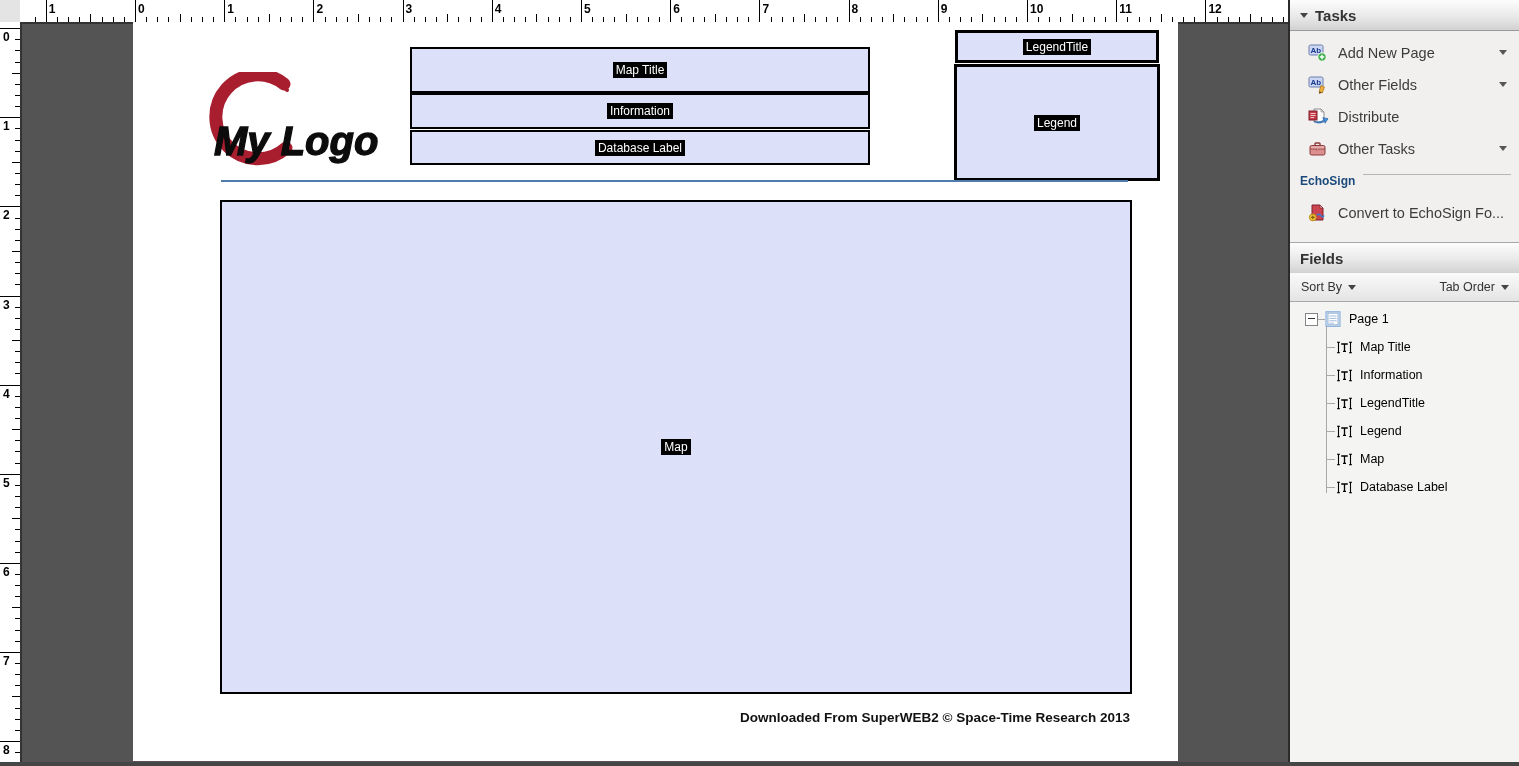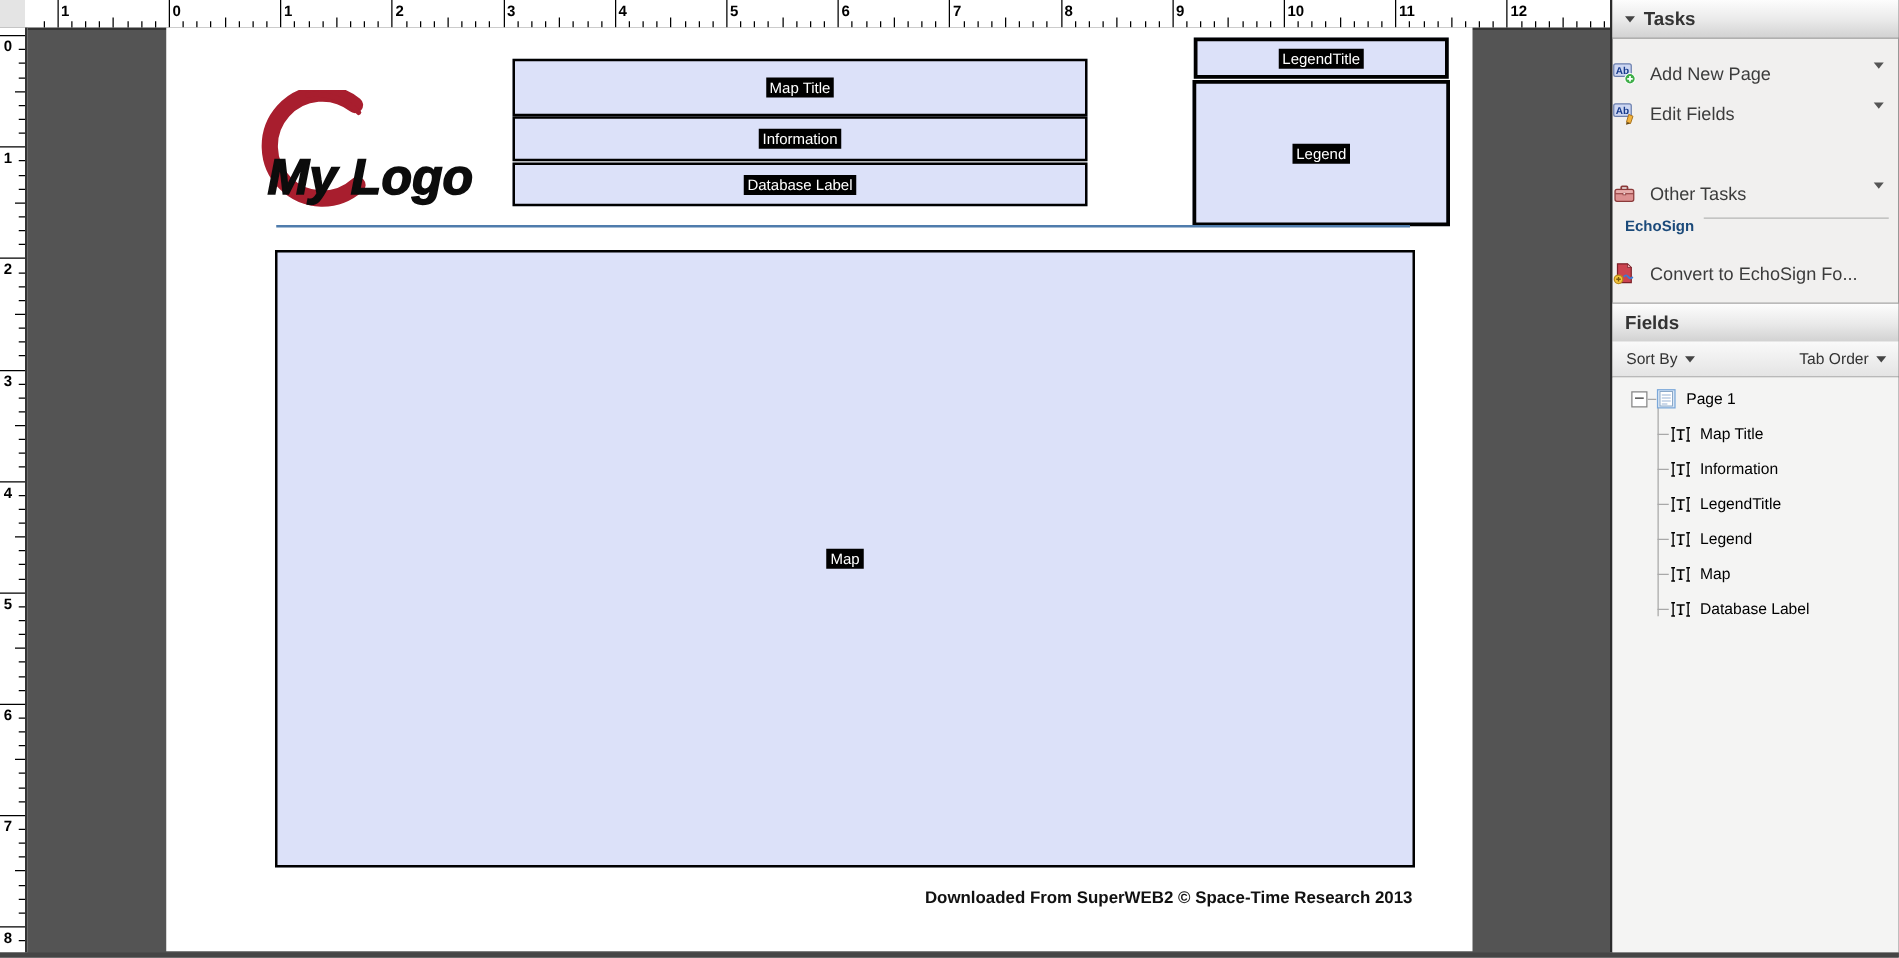--- a/index.html
+++ b/index.html
@@ -33,22 +33,22 @@
   #panel{position:absolute;left:1288px;top:0;width:231px;height:762px;background:#f1f0ef;
          border-left:2px solid #2b2b2b;box-sizing:border-box;}
   .panel-header{position:absolute;left:0;right:0;height:30px;
          background:linear-gradient(#fdfdfd,#e9e9e9 55%,#d2d2d2);
          border-bottom:1px solid #9a9a9a;display:flex;align-items:center;
          font-size:15px;font-weight:bold;color:#333;}
   #tasks-header{top:0;padding-left:10px;}
   #fields-header{top:242px;border-top:1px solid #a8a8a8;padding-left:10px;}
   .tri-down{width:0;height:0;border:4px solid transparent;border-top:5px solid #444;
             display:inline-block;margin-right:7px;margin-top:4px;}
-  .task-item{position:absolute;left:0;right:0;height:30px;display:flex;align-items:flex-end;
-             padding-left:0;color:#3c3c3c;font-size:14.5px;}
+  .task-item{position:absolute;left:0;right:0;height:30px;display:flex;align-items:center;
+             padding-left:18px;color:#3c3c3c;font-size:14.5px;}
   .task-item .ti-icon{margin-right:9px;flex:0 0 auto;}
   .dd-arrow{position:absolute;right:12px;top:12px;width:0;height:0;
             border:4px solid transparent;border-top:5px solid #555;}
   #echosign-row{position:absolute;left:10px;right:8px;top:174px;height:16px;
                 display:flex;align-items:flex-start;}
   #echosign-label{font-size:12px;font-weight:bold;color:#1b4a7a;margin-right:8px;}
   #echosign-rule{flex:1;height:1px;background:#b5b5b5;}
   #sort-bar{position:absolute;left:0;right:0;top:273px;height:28px;
             background:linear-gradient(#fafafa,#e4e4e4);border-bottom:1px solid #a8a8a8;
             display:flex;align-items:center;font-size:12.5px;color:#333;}
@@ -335,24 +335,34 @@
       <span class="dd-arrow"></span>
     </div>
 
     <div class="task-item" style="top:70px;">
       <svg class="ti-icon" width="21" height="18" viewBox="0 0 21 18">
         <rect x="1" y="1" width="14" height="10" rx="1.5" fill="#ccd6f2" stroke="#6b7fae"></rect>
         <text x="2.6" y="9" font-size="8" font-weight="bold" fill="#173b8c" font-family="Liberation Sans, sans-serif">Ab</text>
         <path d="M11.2,15.5 L13,9.5 L16.4,11 L14.4,16.8 z" fill="#f2b23c" stroke="#a9731f" stroke-width="0.8"></path>
         <path d="M11.2,15.5 l3.2,1.3 l-3.6,0.9 z" fill="#6b4a12"></path>
       </svg>
-      <span>Edit Fields</span>
+      <span>Other Fields</span>
       <span class="dd-arrow"></span>
     </div>
 
+    <div class="task-item" style="top:102px;">
+      <svg class="ti-icon" width="21" height="18" viewBox="0 0 21 18">
+        <path d="M6,1 h7 l3,3 v10 h-10 z" fill="#ffffff" stroke="#8a8a8a"></path>
+        <path d="M13,1 l3,3 h-3 z" fill="#d9d9d9" stroke="#8a8a8a" stroke-width="0.6"></path>
+        <rect x="1" y="3" width="8" height="9" fill="#c53b47" stroke="#7c1f28"></rect>
+        <path d="M2.5,5.5 h5 M2.5,7.5 h5 M2.5,9.5 h3.5" stroke="#f3d6d8" stroke-width="0.9"></path>
+        <path d="M6,13.2 c3.5,2.8 8,2.2 10.5,-0.8 l0.5,2.8 l3,-4.5 l-5.2,-1 l0.8,2.2 c-2.6,2.4 -6.6,2.6 -9.6,1.3 z" fill="#4a90d9" stroke="#1f5fa8" stroke-width="0.7"></path>
+      </svg>
+      <span>Distribute</span>
+    </div>
 
     <div class="task-item" style="top:134px;">
       <svg class="ti-icon" width="21" height="18" viewBox="0 0 21 18">
         <path d="M7,6 v-2.2 a0.8,0.8 0 0 1 0.8,-0.8 h3.4 a0.8,0.8 0 0 1 0.8,0.8 V6" fill="none" stroke="#8b3a3a" stroke-width="1.4"></path>
         <rect x="2" y="5.5" width="15" height="9.5" rx="1.6" fill="#dc9090" stroke="#8b3a3a"></rect>
         <path d="M2.3,9 h14.4" stroke="#8b3a3a" stroke-width="0.9"></path>
         <rect x="8.4" y="8.1" width="2.2" height="1.8" fill="#f3dede" stroke="#8b3a3a" stroke-width="0.6"></rect>
         <rect x="2.8" y="6.2" width="13.4" height="2.2" rx="1" fill="#eab4b1" opacity="0.8"></rect>
       </svg>
       <span>Other Tasks</span>

